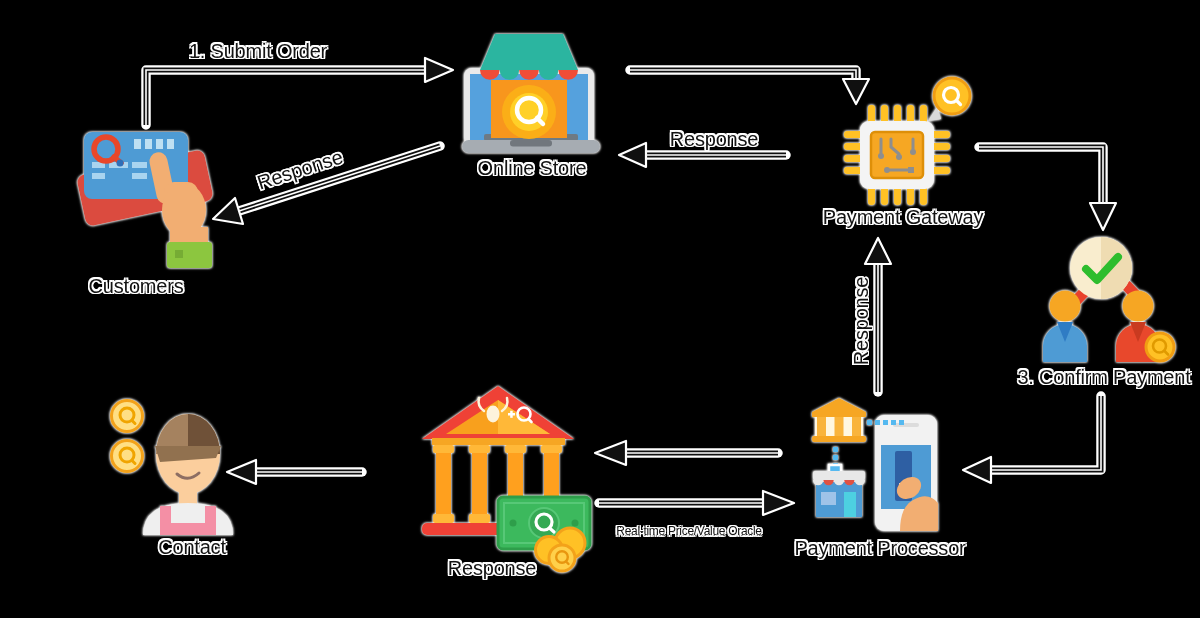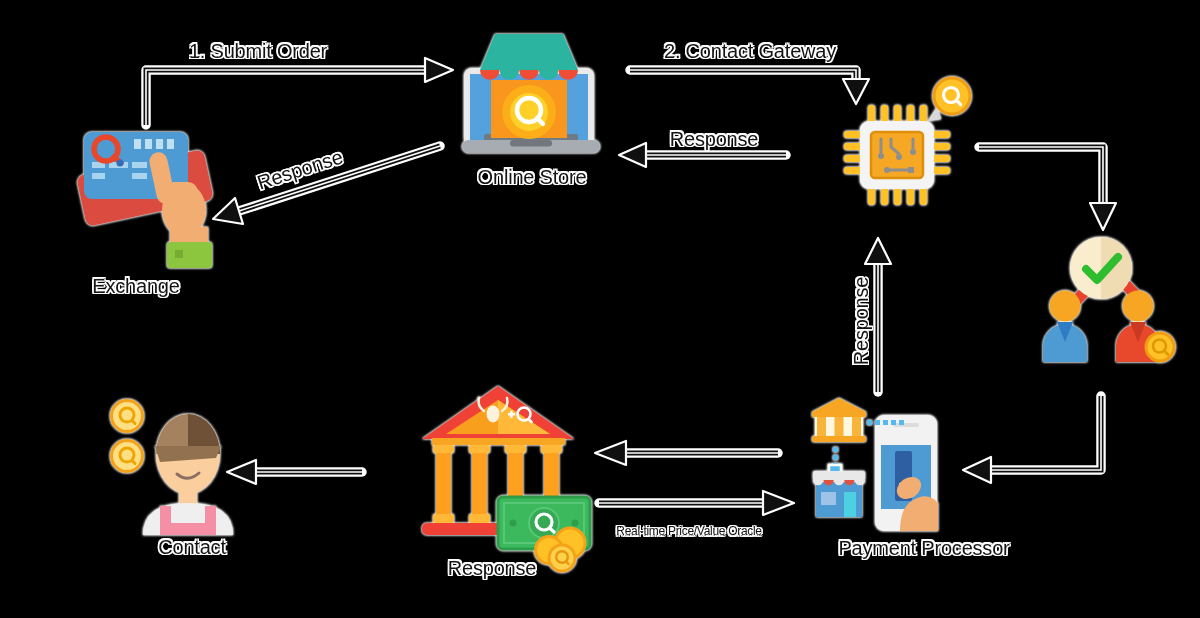--- a/index.html
+++ b/index.html
@@ -341,24 +341,25 @@
       <g fill="#F48FA5">
         <rect x="60" y="114" width="11" height="29"></rect>
         <rect x="105" y="114" width="11" height="29"></rect>
         <rect x="60" y="131" width="56" height="12"></rect>
       </g>
     </g>
   </svg>
 
   <div class="lbl" style="left:258px;top:51px">1. Submit Order</div>
   <div class="lbl rot-diag" style="left:300px;top:170px">Response</div>
-  <div class="lbl" style="left:750px;top:51px">2. Contact Gateway</div>
   <div class="lbl" style="left:714px;top:139px">Response</div>
   <div class="lbl rot-vert" style="left:861px;top:321px">Response</div>
   <div class="lbl small" style="left:689px;top:531px">Real-time Price/Value Oracle</div>
 
-  <div class="lbl" style="left:136px;top:286px">Exchange</div>
-  <div class="lbl" style="left:532px;top:177px">Online Store</div>
-  <div class="lbl" style="left:924px;top:548px">Payment Processor</div>
+  <div class="lbl" style="left:136px;top:286px">Customers</div>
+  <div class="lbl" style="left:532px;top:168px">Online Store</div>
+  <div class="lbl" style="left:903px;top:217px">Payment Gateway</div>
+  <div class="lbl" style="left:1104px;top:377px">3. Confirm Payment</div>
+  <div class="lbl" style="left:880px;top:548px">Payment Processor</div>
   <div class="lbl" style="left:492px;top:568px">Response</div>
   <div class="lbl" style="left:192px;top:547px">Contact</div>
 
 </div>
 
 </body></html>

